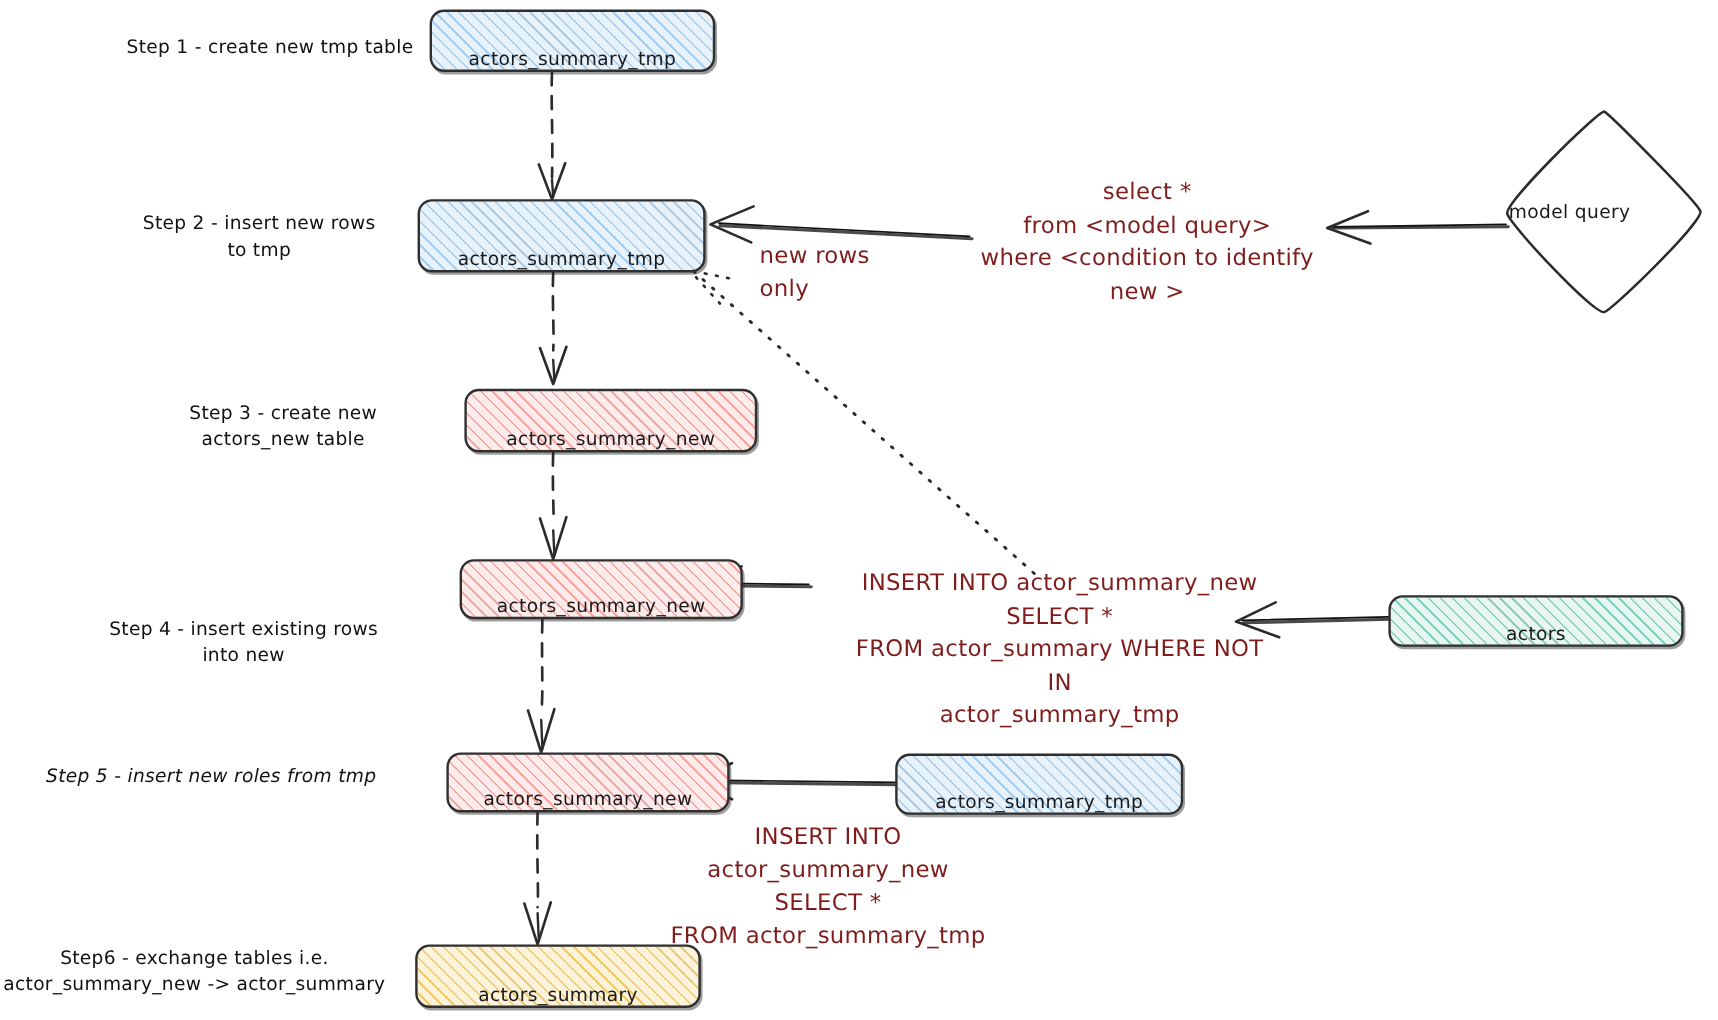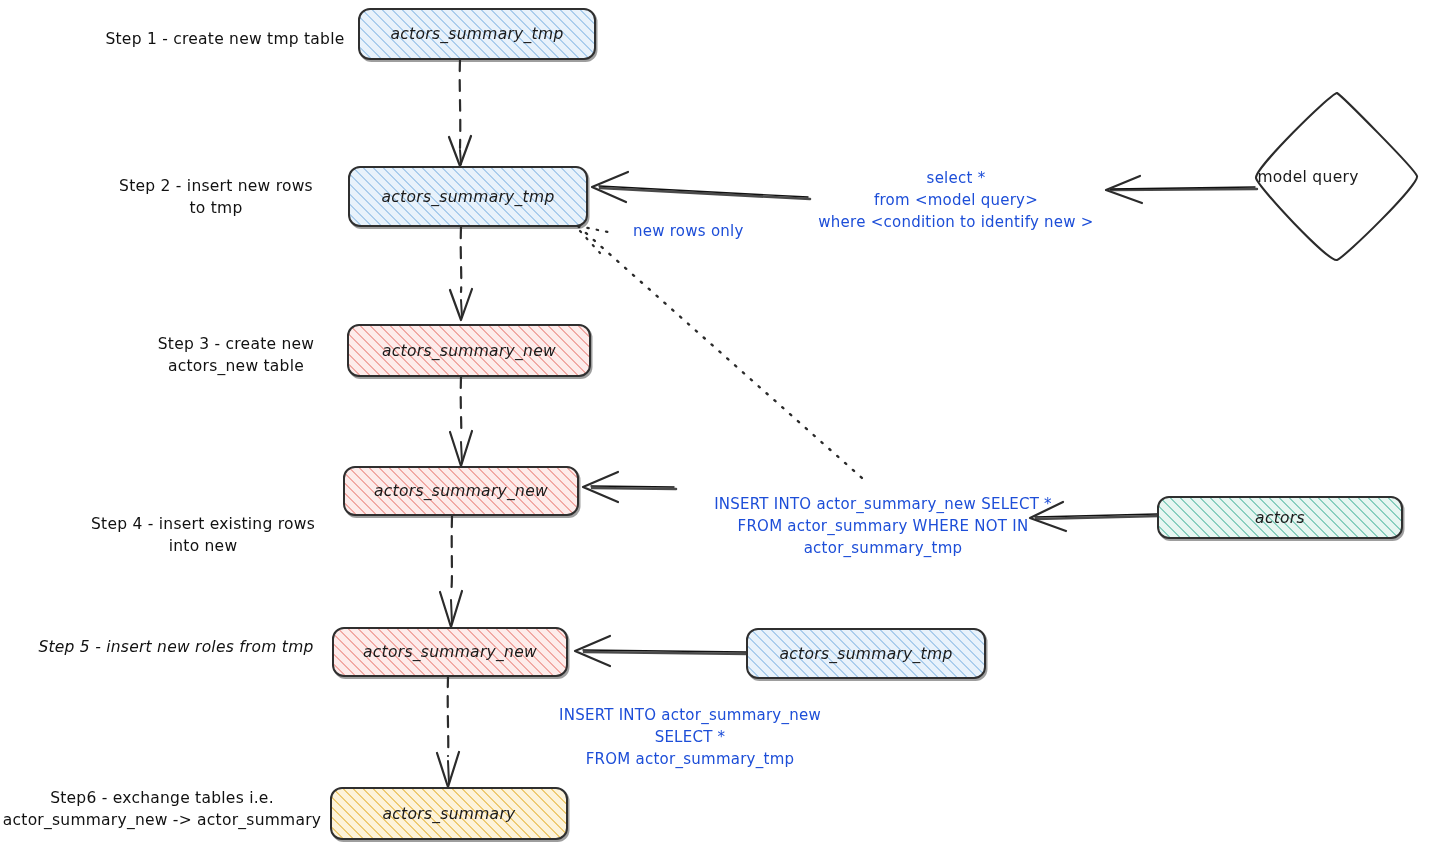--- a/index.html
+++ b/index.html
@@ -23,31 +23,30 @@
     position: absolute;
     left: 0;
     top: 0;
     width: 1432px;
     height: 850px;
   }
   .node {
     position: absolute;
     box-sizing: border-box;
     display: flex;
-    align-items: center;
+    align-items: flex-end;
     justify-content: center;
     border: 2px solid #2b2b2b;
     border-radius: 12px;
     color: #1a1a1a;
     font-size: 15.5px;
     letter-spacing: 0.3px;
     text-align: center;
     z-index: 3;
     box-shadow: 1.5px 2px 0 rgba(40,40,40,0.45);
-    font-style: italic;
   }
   .node .node-label {
     position: relative;
     z-index: 2;
     padding: 0 6px;
   }
   .node.blue {
     background-color: #e8f2fb;
     background-image: repeating-linear-gradient(
       45deg,
@@ -59,20 +58,21 @@
   }
   .node.red {
     background-color: #fdeceb;
     background-image: repeating-linear-gradient(
       45deg,
       rgba(233,125,118,0.6) 0px,
       rgba(233,125,118,0.6) 1.4px,
       rgba(255,255,255,0) 1.4px,
       rgba(255,255,255,0) 7px);
     border-color: #2f2f2f;
+    margin-left: 40px;
   }
   .node.green {
     background-color: #e7f6f1;
     background-image: repeating-linear-gradient(
       45deg,
       rgba(60,175,150,0.55) 0px,
       rgba(60,175,150,0.55) 1.4px,
       rgba(255,255,255,0) 1.4px,
       rgba(255,255,255,0) 7px);
     border-color: #2f2f2f;
@@ -107,28 +107,27 @@
     color: #111111;
     font-size: 15.5px;
     line-height: 1.45;
     letter-spacing: 0.25px;
     text-align: center;
     white-space: pre-line;
     z-index: 4;
   }
   .edge-label {
     position: absolute;
-    color: #1d4ed8;
-    font-size: 15px;
+    color: #7f1d1d;
+    font-size: 19px;
     line-height: 1.45;
     letter-spacing: 0.25px;
     text-align: center;
     white-space: pre-line;
     z-index: 4;
-    margin-top: 21px;
   }
 </style>
 </head>
 <body>
 
 <div id="canvas">
 
   <svg id="svg-layer" viewBox="0 0 1432 850" xmlns="http://www.w3.org/2000/svg">
     <defs></defs>
 
@@ -237,21 +236,21 @@
   </div>
 
   <div class="node red" style="left:332px; top:627px; width:236px; height:50px;">
     <span class="node-label">actors_summary_new</span>
   </div>
 
   <div class="node blue" style="left:746px; top:628px; width:240px; height:51px;">
     <span class="node-label">actors_summary_tmp</span>
   </div>
 
-  <div class="node yellow" style="left:330px; top:787px; width:238px; height:53px;">
+  <div class="node yellow" style="left:346px; top:787px; width:238px; height:53px;">
     <span class="node-label">actors_summary</span>
   </div>
 
   <div class="node green" style="left:1157px; top:496px; width:246px; height:43px;">
     <span class="node-label">actors</span>
   </div>
 
   <div class="diamond" style="left:1225px; top:90px; width:166px; height:174px;">
     <span class="diamond-label">model query</span>
   </div>

